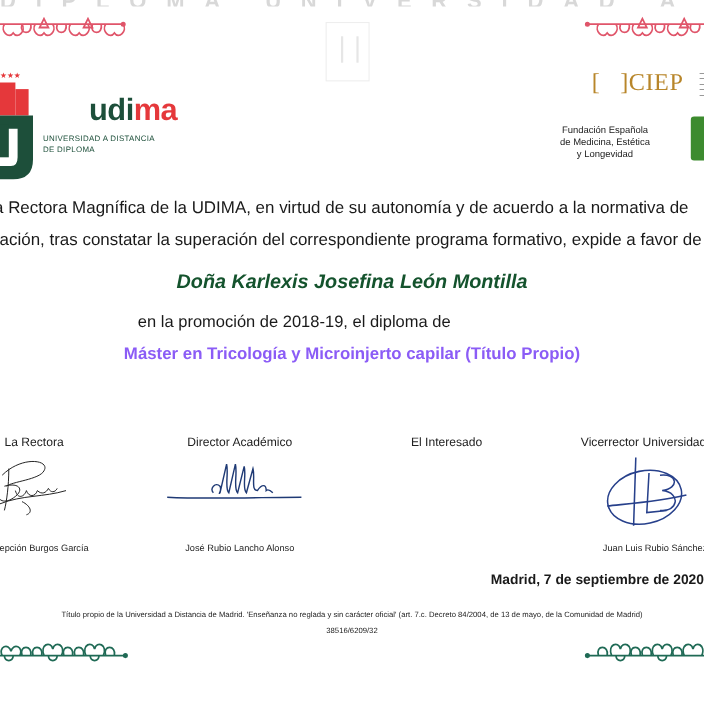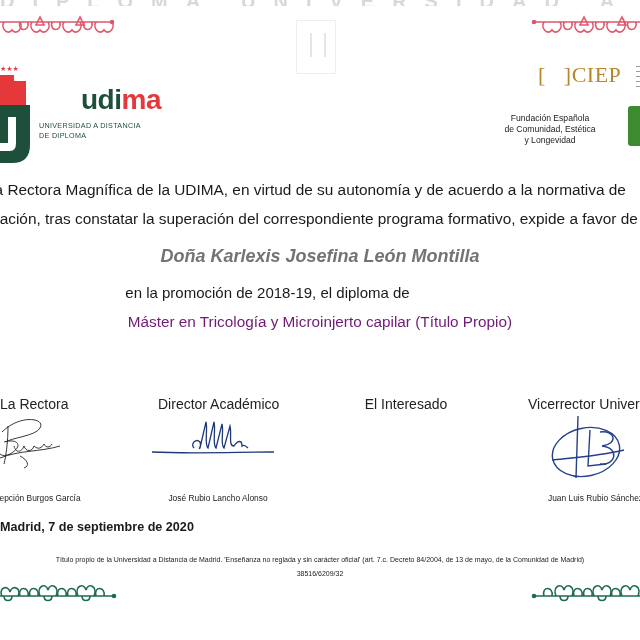--- a/index.html
+++ b/index.html
@@ -41,29 +41,29 @@
   .ciep-small { left: 636px; top: 66px; width: 4px; height: 22px; background: repeating-linear-gradient(#999 0 1px, transparent 1px 5px); }
   .fund {
     left: 504px; top: 113px; width: 92px; text-align: center; font-size: 8.6px; color: #1a1a1a; line-height: 11px;
   }
   .fund-logo { left: 628px; top: 106px; width: 14px; height: 40px; background: #3d8b2f; border-radius: 3px 0 0 3px; }
   
   .para { left: 0; width: 640px; font-size: 15.4px; white-space: nowrap; color: #1a1a1a; }
   .p1 { top: 181px; left: -6px; }
   .p2 { top: 210px; left: -2px; }
   .name {
-    top: 246px; width: 640px; text-align: center; font-size: 18px; font-weight: bold; font-style: italic; color: #737373;
+    top: 246px; width: 640px; text-align: center; font-size: 18px; font-weight: bold; font-style: italic; color: #14532d;
   }
   .promo { top: 284px; width: 535px; text-align: center; font-size: 15px; color: #1a1a1a; }
-  .degree { top: 313px; width: 640px; text-align: center; font-size: 15.3px; font-weight: normal; color: #701a75; }
-  
-  .sig-label { font-size: 14px; color: #222; text-align: center; white-space: nowrap; }
+  .degree { top: 313px; width: 640px; text-align: center; font-size: 15.3px; font-weight: bold; color: #8b5cf6; }
+  
+  .sig-label { font-size: 11px; color: #222; text-align: center; white-space: nowrap; }
   .sig-name { font-size: 8.4px; color: #222; text-align: center; white-space: nowrap; }
   .sig-img { position: absolute; }
-  .date { top: 520px; width: 640px; text-align: left; font-size: 12.6px; font-weight: bold; color: #1a1a1a; }
+  .date { top: 520px; width: 640px; text-align: right; font-size: 12.6px; font-weight: bold; color: #1a1a1a; }
   .legal { top: 556px; width: 640px; text-align: center; font-size: 7px; color: #222; white-space: nowrap; }
   .reg { top: 570px; width: 640px; text-align: center; font-size: 7px; color: #222; }
 </style>
 </head>
 <body>
 
 <div class="abs faint-top">DIPLOMA UNIVERSIDAD A DISTANCIA</div>
 
 <svg class="ornament" style="left:0;top:14px" width="116" height="28" viewBox="0 0 116 28">
   <g fill="none" stroke="#e0556a" stroke-width="1.6">
@@ -113,21 +113,21 @@
 <div class="abs udima-sub">
   <div>UNIVERSIDAD A DISTANCIA</div>
   <div>DE DIPLOMA</div>
 </div>
 
 <div class="abs ciep" style="white-space:pre">[   ]CIEP</div>
 <div class="abs ciep-small"></div>
 
 <div class="abs fund">
   <div>Fundación Española</div>
-  <div>de Comunidad, Estética</div>
+  <div>de Medicina, Estética</div>
   <div>y Longevidad</div>
 </div>
 <div class="abs fund-logo"></div>
 
 <div class="abs para p1" style="left:-14px"><span>La Rectora Magnífica de la UDIMA, en virtud de su autonomía y de acuerdo a la normativa de</span></div>
 <div class="abs para p2" style="left:-32px"><span>aplicación, tras constatar la superación del correspondiente programa formativo, expide a favor de</span></div>
 <div class="abs name">Doña Karlexis Josefina León Montilla</div>
 <div class="abs promo">en la promoción de 2018-19, el diploma de</div>
 <div class="abs degree">Máster en Tricología y Microinjerto capilar (Título Propio)</div>
 

